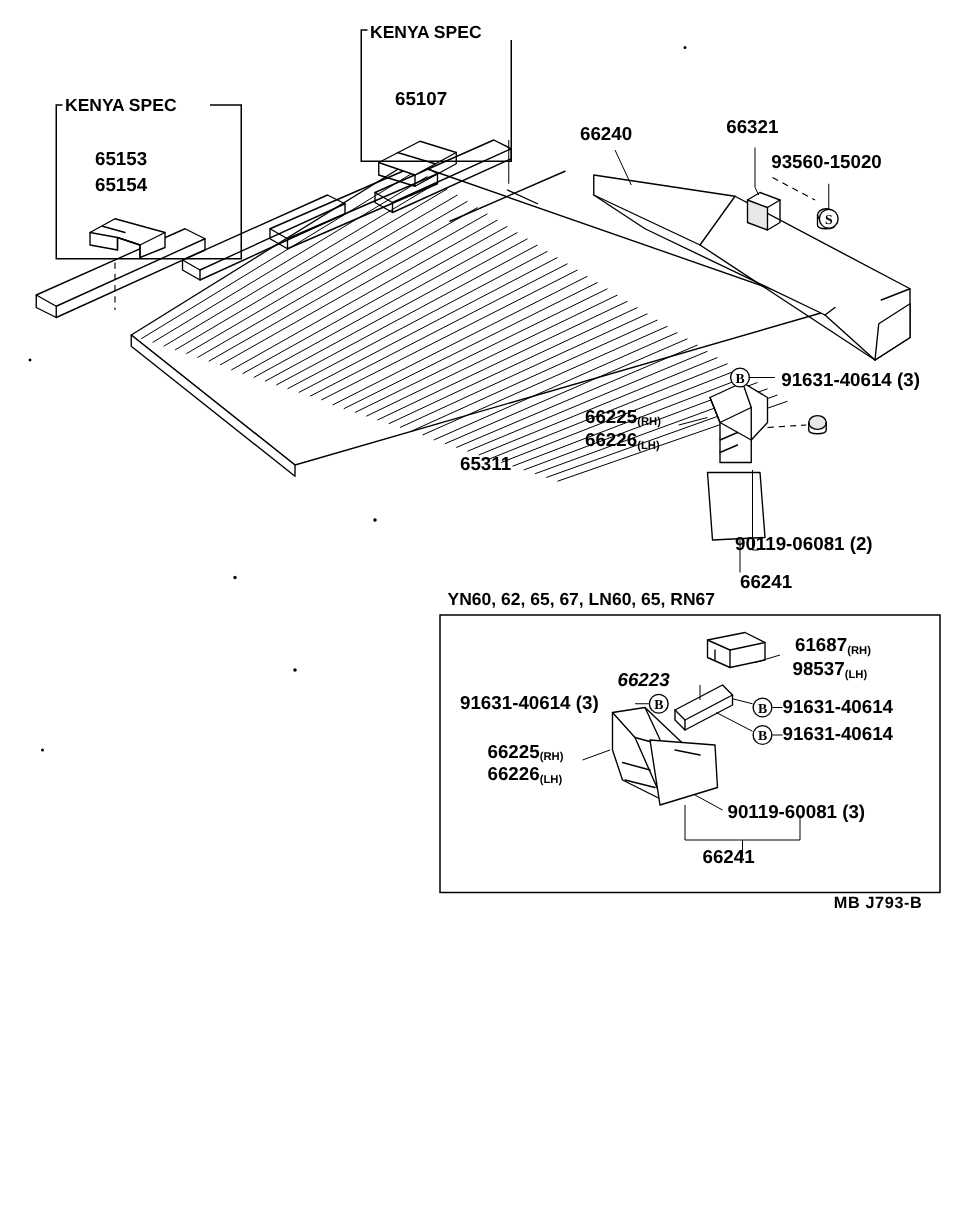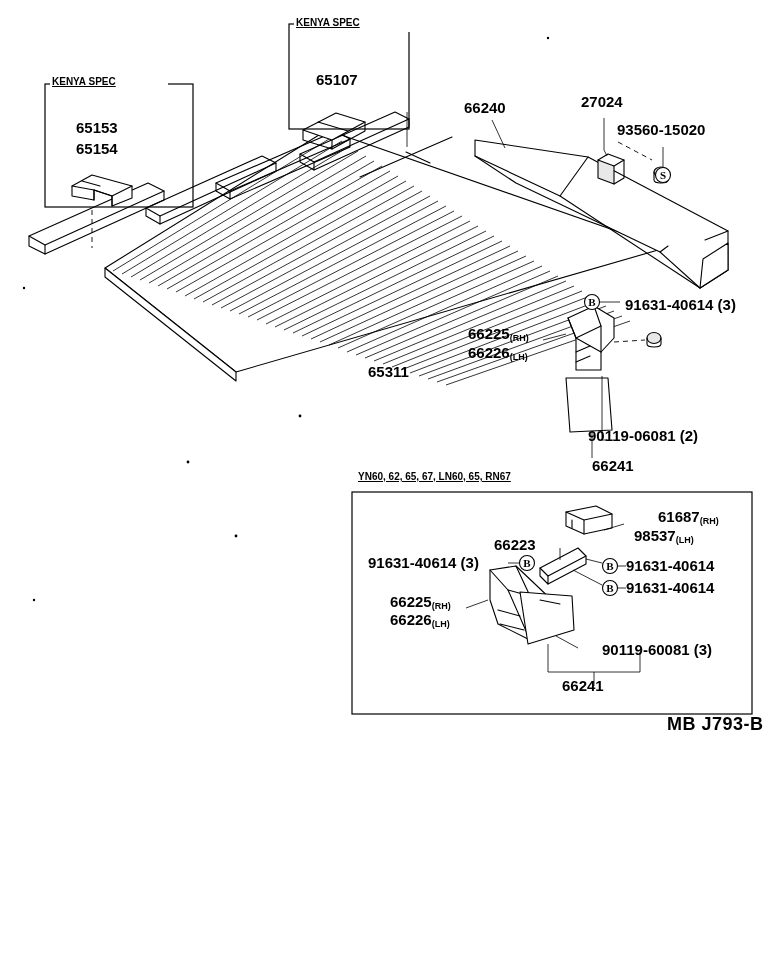--- a/index.html
+++ b/index.html
@@ -25,39 +25,38 @@
   .lbl {
     position: absolute;
     font-family: "Liberation Sans", sans-serif;
     font-size: 15px;
     font-weight: bold;
     color: #000;
     white-space: nowrap;
     letter-spacing: 0px;
   }
   .lbl.box-title {
-    font-size: 10px;
-    font-weight: bold;
-    text-decoration: underline;
+    font-size: 14px;
+    font-weight: bold;
   }
   .lbl.code {
     font-size: 15px;
     font-weight: bold;
   }
   .sub {
     font-size: 9px;
     font-weight: bold;
     vertical-align: baseline;
     position: relative;
     top: 2px;
     margin-top: 12px;
   }
   .footer-code {
     position: absolute;
-    font-size: 18px;
+    font-size: 13px;
     font-weight: bold;
     letter-spacing: 0.5px;
   }
   svg { display: block; }
   .stroke {
     fill: none;
     stroke: #000;
     stroke-width: 1.1;
     stroke-linejoin: round;
     stroke-linecap: round;
@@ -312,43 +311,43 @@
 </svg>
 
 <div class="lbl box-title" style="left:52px; top:76px;">KENYA SPEC</div>
 <div class="lbl code" style="left:76px; top:119px;text-align:right;">65153</div>
 <div class="lbl code" style="left:76px; top:140px;">65154</div>
 
 <div class="lbl box-title" style="left:296px; top:17px;">KENYA SPEC</div>
 <div class="lbl code" style="left:316px; top:71px;">65107</div>
 
 <div class="lbl code" style="left:464px; top:99px;text-align:center;">66240</div>
-<div class="lbl code" style="left:581px; top:93px;">27024</div>
+<div class="lbl code" style="left:581px; top:93px;">66321</div>
 <div class="lbl code" style="left:617px; top:121px;text-align:right;">93560-15020</div>
 
 <div class="lbl code" style="left:332px; top:363px;margin-left:36px;">65311</div>
 
 <div class="lbl code" style="left:625px; top:296px;">91631-40614 (3)</div>
 
 <div class="lbl code" style="left:468px; top:325px;"><span>66225</span><span class="sub">(RH)</span></div>
 <div class="lbl code" style="left:468px; top:344px;"><span>66226</span><span class="sub">(LH)</span></div>
 
 <div class="lbl code" style="left:588px; top:427px;">90119-06081 (2)</div>
 <div class="lbl code" style="left:592px; top:457px;">66241</div>
 
 <div class="lbl box-title" style="left:358px; top:471px;">YN60, 62, 65, 67, LN60, 65, RN67</div>
 
-<div class="lbl code" style="left:658px; top:508px;"><span>61687</span><span class="sub">(RH)</span></div>
+<div class="lbl code" style="left:636px; top:508px;"><span>61687</span><span class="sub">(RH)</span></div>
 <div class="lbl code" style="left:634px; top:527px;"><span>98537</span><span class="sub">(LH)</span></div>
 
-<div class="lbl code" style="left:494px; top:536px;">66223</div>
+<div class="lbl code" style="left:494px; top:536px;font-style:italic;">66223</div>
 
 <div class="lbl code" style="left:368px; top:554px;">91631-40614 (3)</div>
 <div class="lbl code" style="left:626px; top:557px;">91631-40614</div>
 <div class="lbl code" style="left:626px; top:579px;">91631-40614</div>
 
 <div class="lbl code" style="left:390px; top:593px;"><span>66225</span><span class="sub">(RH)</span></div>
 <div class="lbl code" style="left:390px; top:611px;"><span>66226</span><span class="sub">(LH)</span></div>
 
-<div class="lbl code" style="left:602px; top:641px;">90119-60081 (3)</div>
+<div class="lbl code" style="left:582px; top:641px;">90119-60081 (3)</div>
 <div class="lbl code" style="left:562px; top:677px;">66241</div>
 
 <div class="footer-code" style="left:667px; top:714px;">MB J793-B</div>
 
 </body></html>

